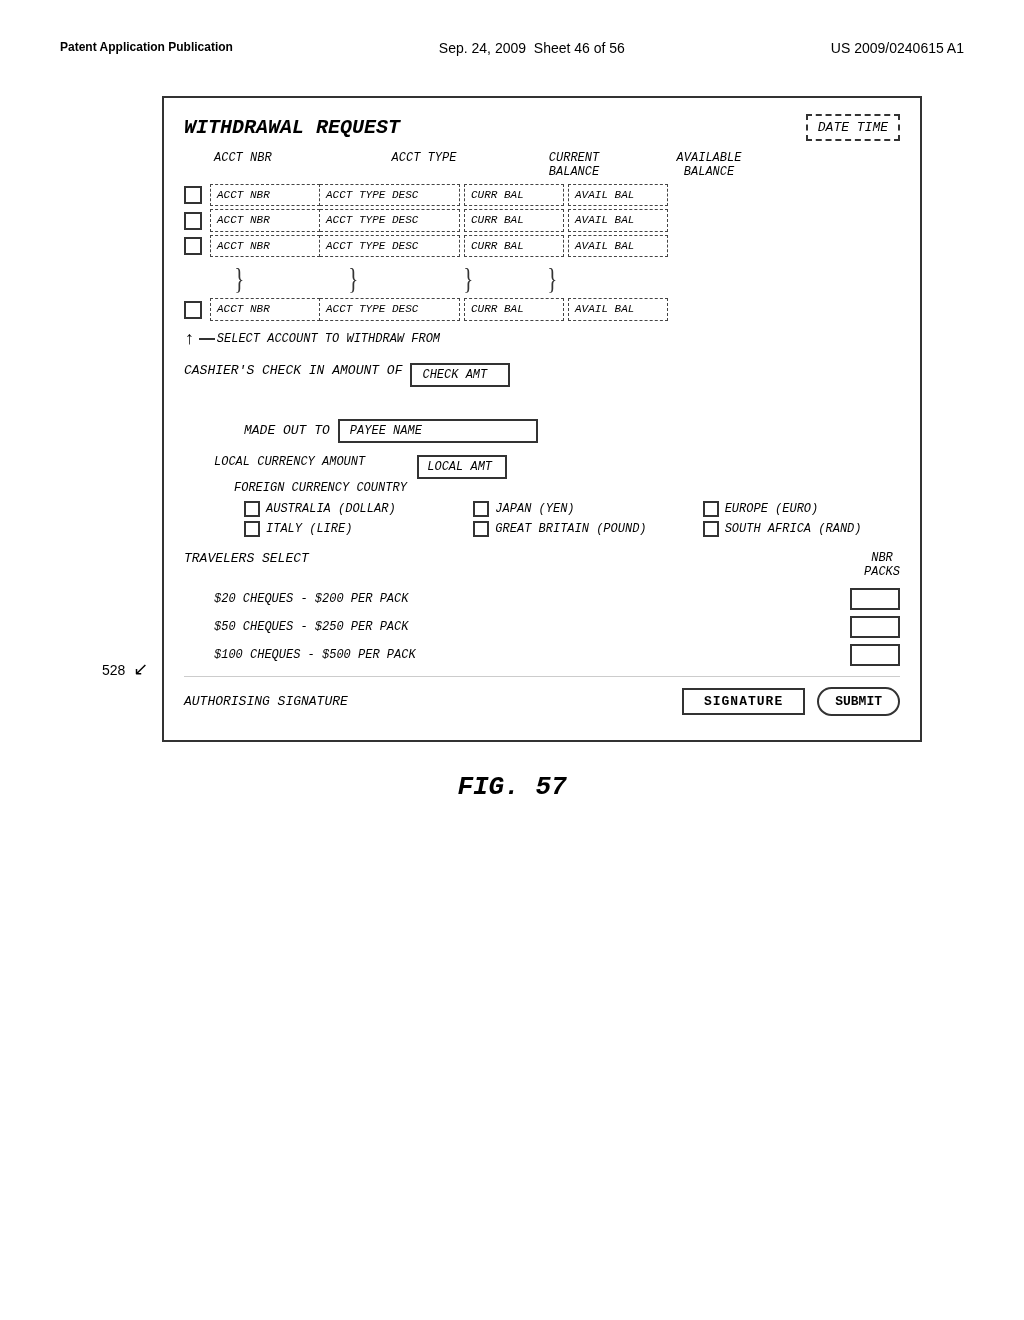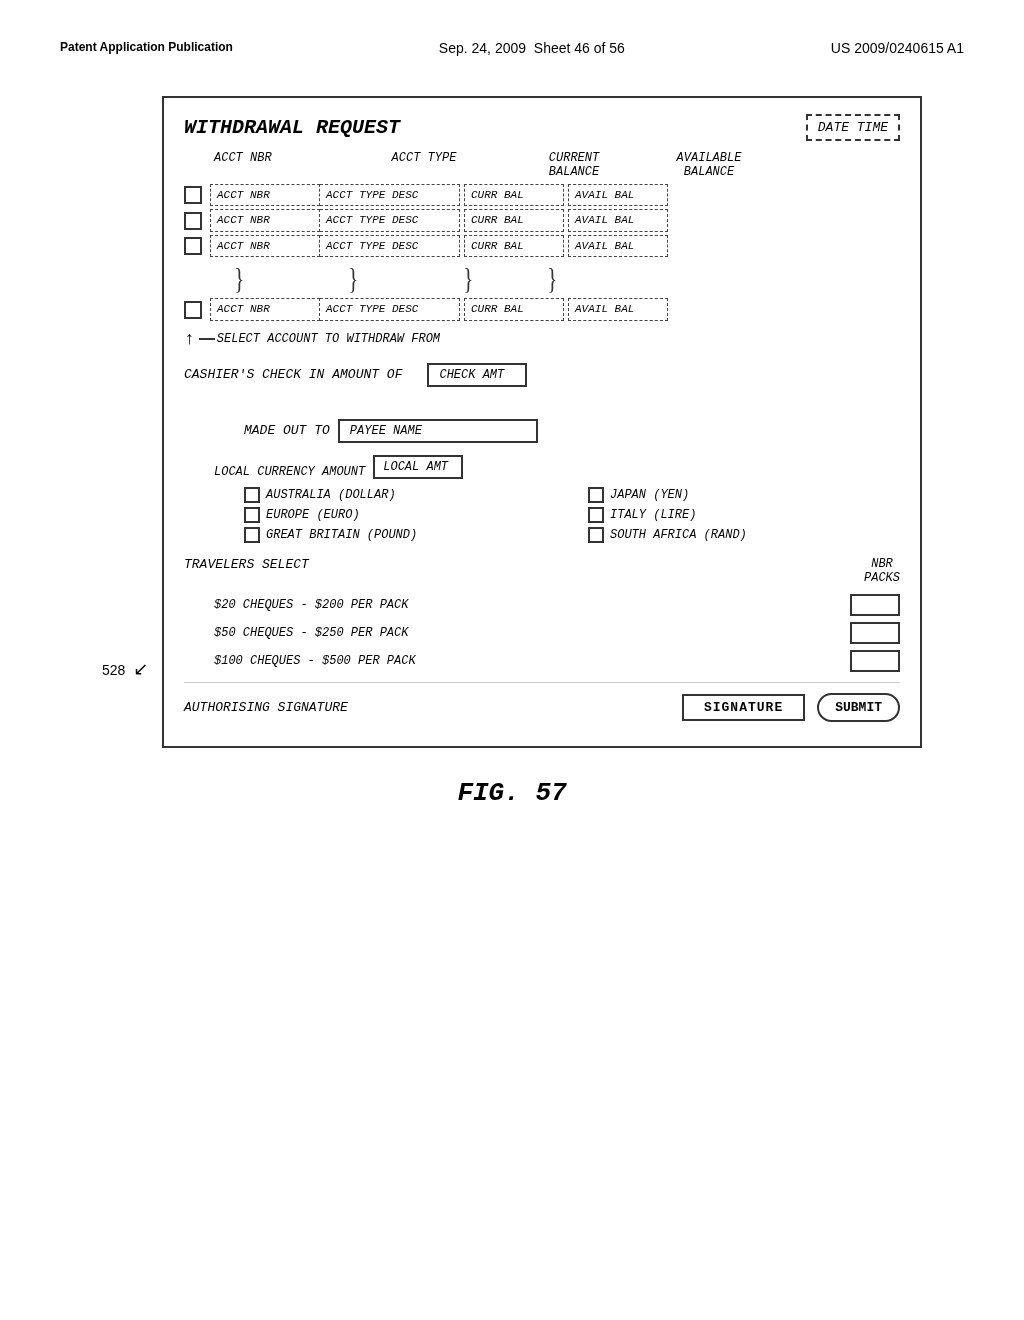--- a/index.html
+++ b/index.html
@@ -114,26 +114,25 @@
       font-family: 'Courier New', monospace;
     }
     .arrow-up {
       font-size: 18px;
       margin-right: 4px;
     }
 
     
     .cashier-row {
       display: flex;
-      align-items: center;
+      align-items: flex-start;
       margin-bottom: 5px;
       font-size: 13px;
       font-style: italic;
       font-family: 'Courier New', monospace;
-      gap: 17px;
     }
     .cashier-label { margin-right: 8px; }
     .check-amt-field {
       border: 2px solid #333;
       padding: 3px 10px;
       font-size: 12px;
       font-style: italic;
       font-family: 'Courier New', monospace;
       min-width: 100px;
     }
@@ -161,26 +160,27 @@
 
     
     .section-label {
       font-size: 13px;
       font-style: italic;
       font-family: 'Courier New', monospace;
       margin-bottom: 6px;
     }
     .local-curr-row {
       display: flex;
-      align-items: flex-end;
-      margin-bottom: 8px;
+      align-items: flex-start;
+      margin-bottom: 2px;
       padding-left: 30px;
       font-size: 12px;
       font-style: italic;
       font-family: 'Courier New', monospace;
+      gap: 44px;
     }
     .local-amt-field {
       border: 2px solid #333;
       padding: 3px 8px;
       font-size: 12px;
       font-style: italic;
       font-family: 'Courier New', monospace;
       margin-left: 8px;
       min-width: 90px;
     }
@@ -188,21 +188,21 @@
       font-size: 12px;
       font-style: italic;
       font-family: 'Courier New', monospace;
       padding-left: 50px;
       margin-bottom: 6px;
     }
 
     
     .currency-grid {
       display: grid;
-      grid-template-columns: 1fr 1fr;
+      grid-template-columns: 1fr 1fr 1fr;
       gap: 4px 32px;
       padding-left: 60px;
       margin-bottom: 14px;
     }
     .currency-item {
       display: flex;
       align-items: center;
       font-size: 12px;
       font-style: italic;
       font-family: 'Courier New', monospace;
@@ -445,20 +445,21 @@
         <span class="made-out-label">MADE OUT TO</span>
         <div class="payee-field">PAYEE NAME</div>
       </div>
 
 
       <div class="local-curr-row">
         <span>LOCAL CURRENCY AMOUNT</span>
         <div class="local-amt-field">LOCAL AMT</div>
       </div>
 
+      <div class="foreign-country-label">FOREIGN CURRENCY COUNTRY</div>
 
       <div class="currency-grid">
         <div class="currency-item">
           <div class="checkbox"></div>
           <span>AUSTRALIA (DOLLAR)</span>
         </div>
         <div class="currency-item">
           <div class="checkbox"></div>
           <span>JAPAN (YEN)</span>
         </div>

